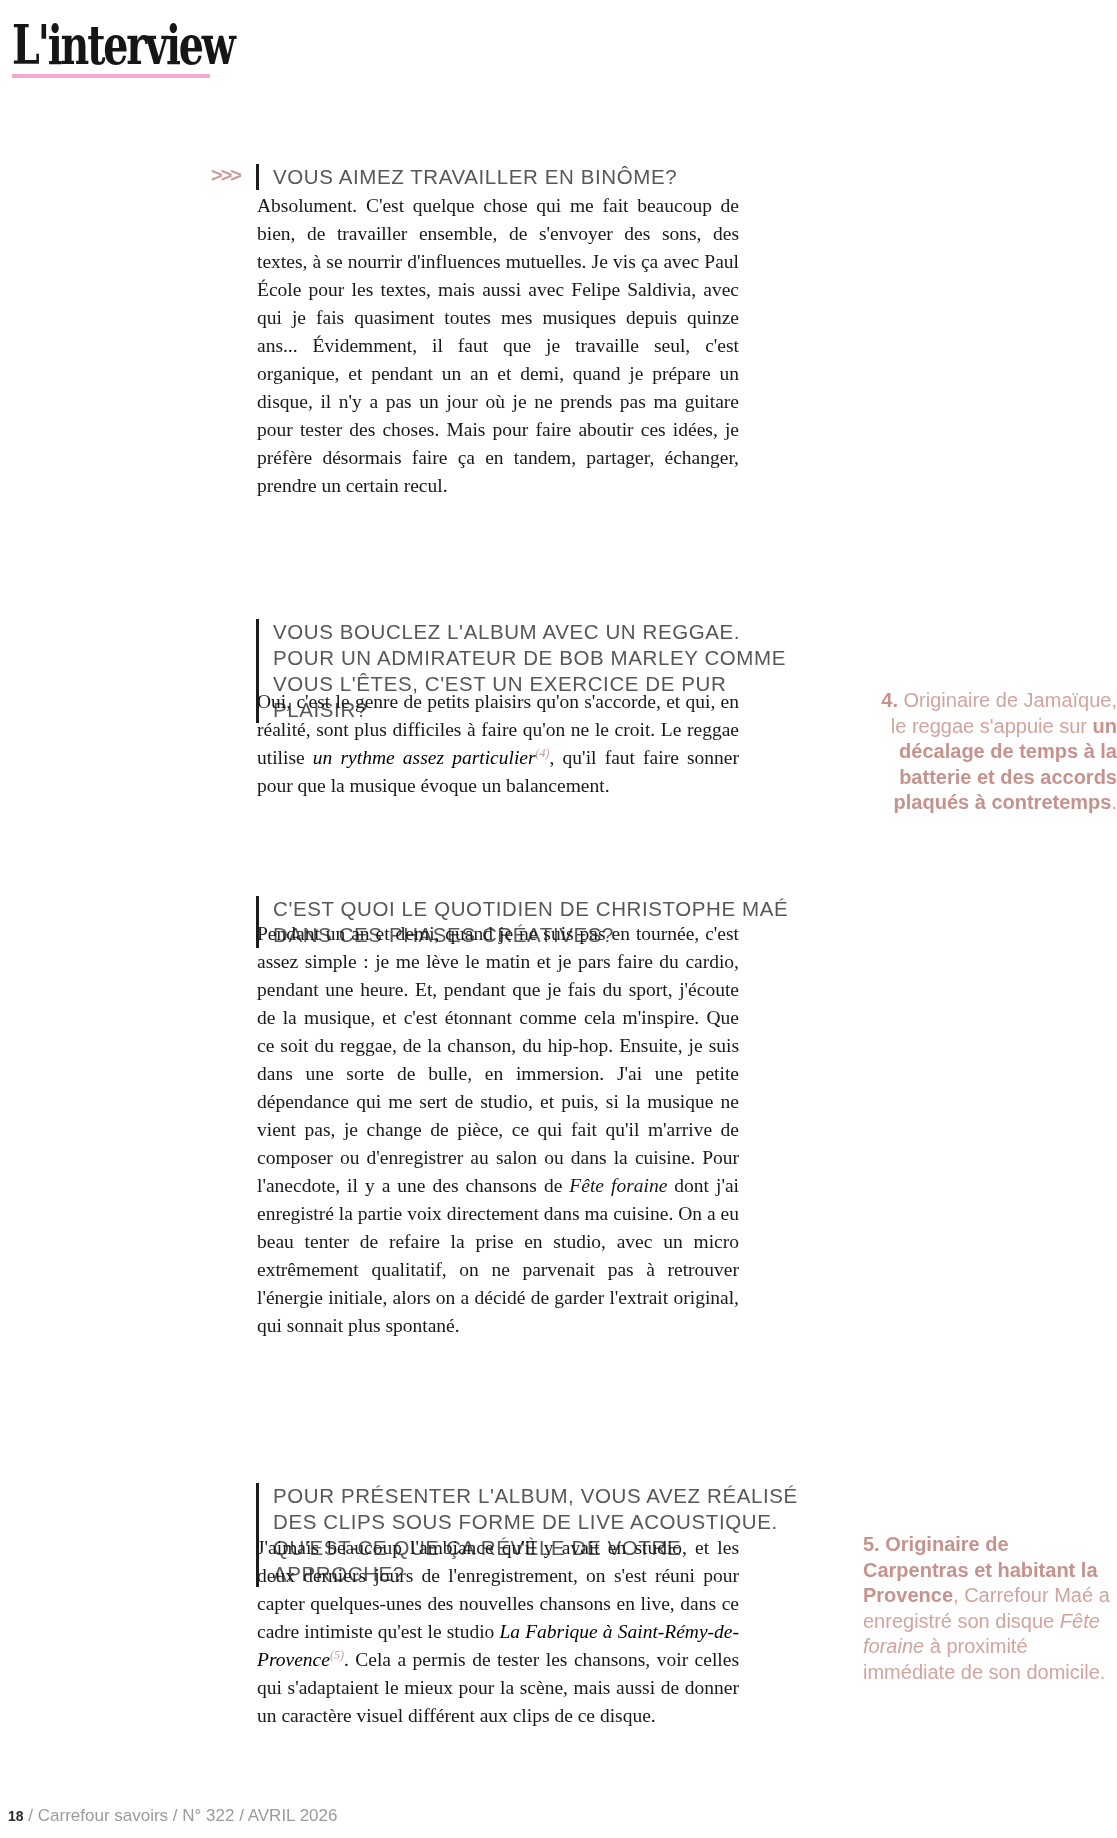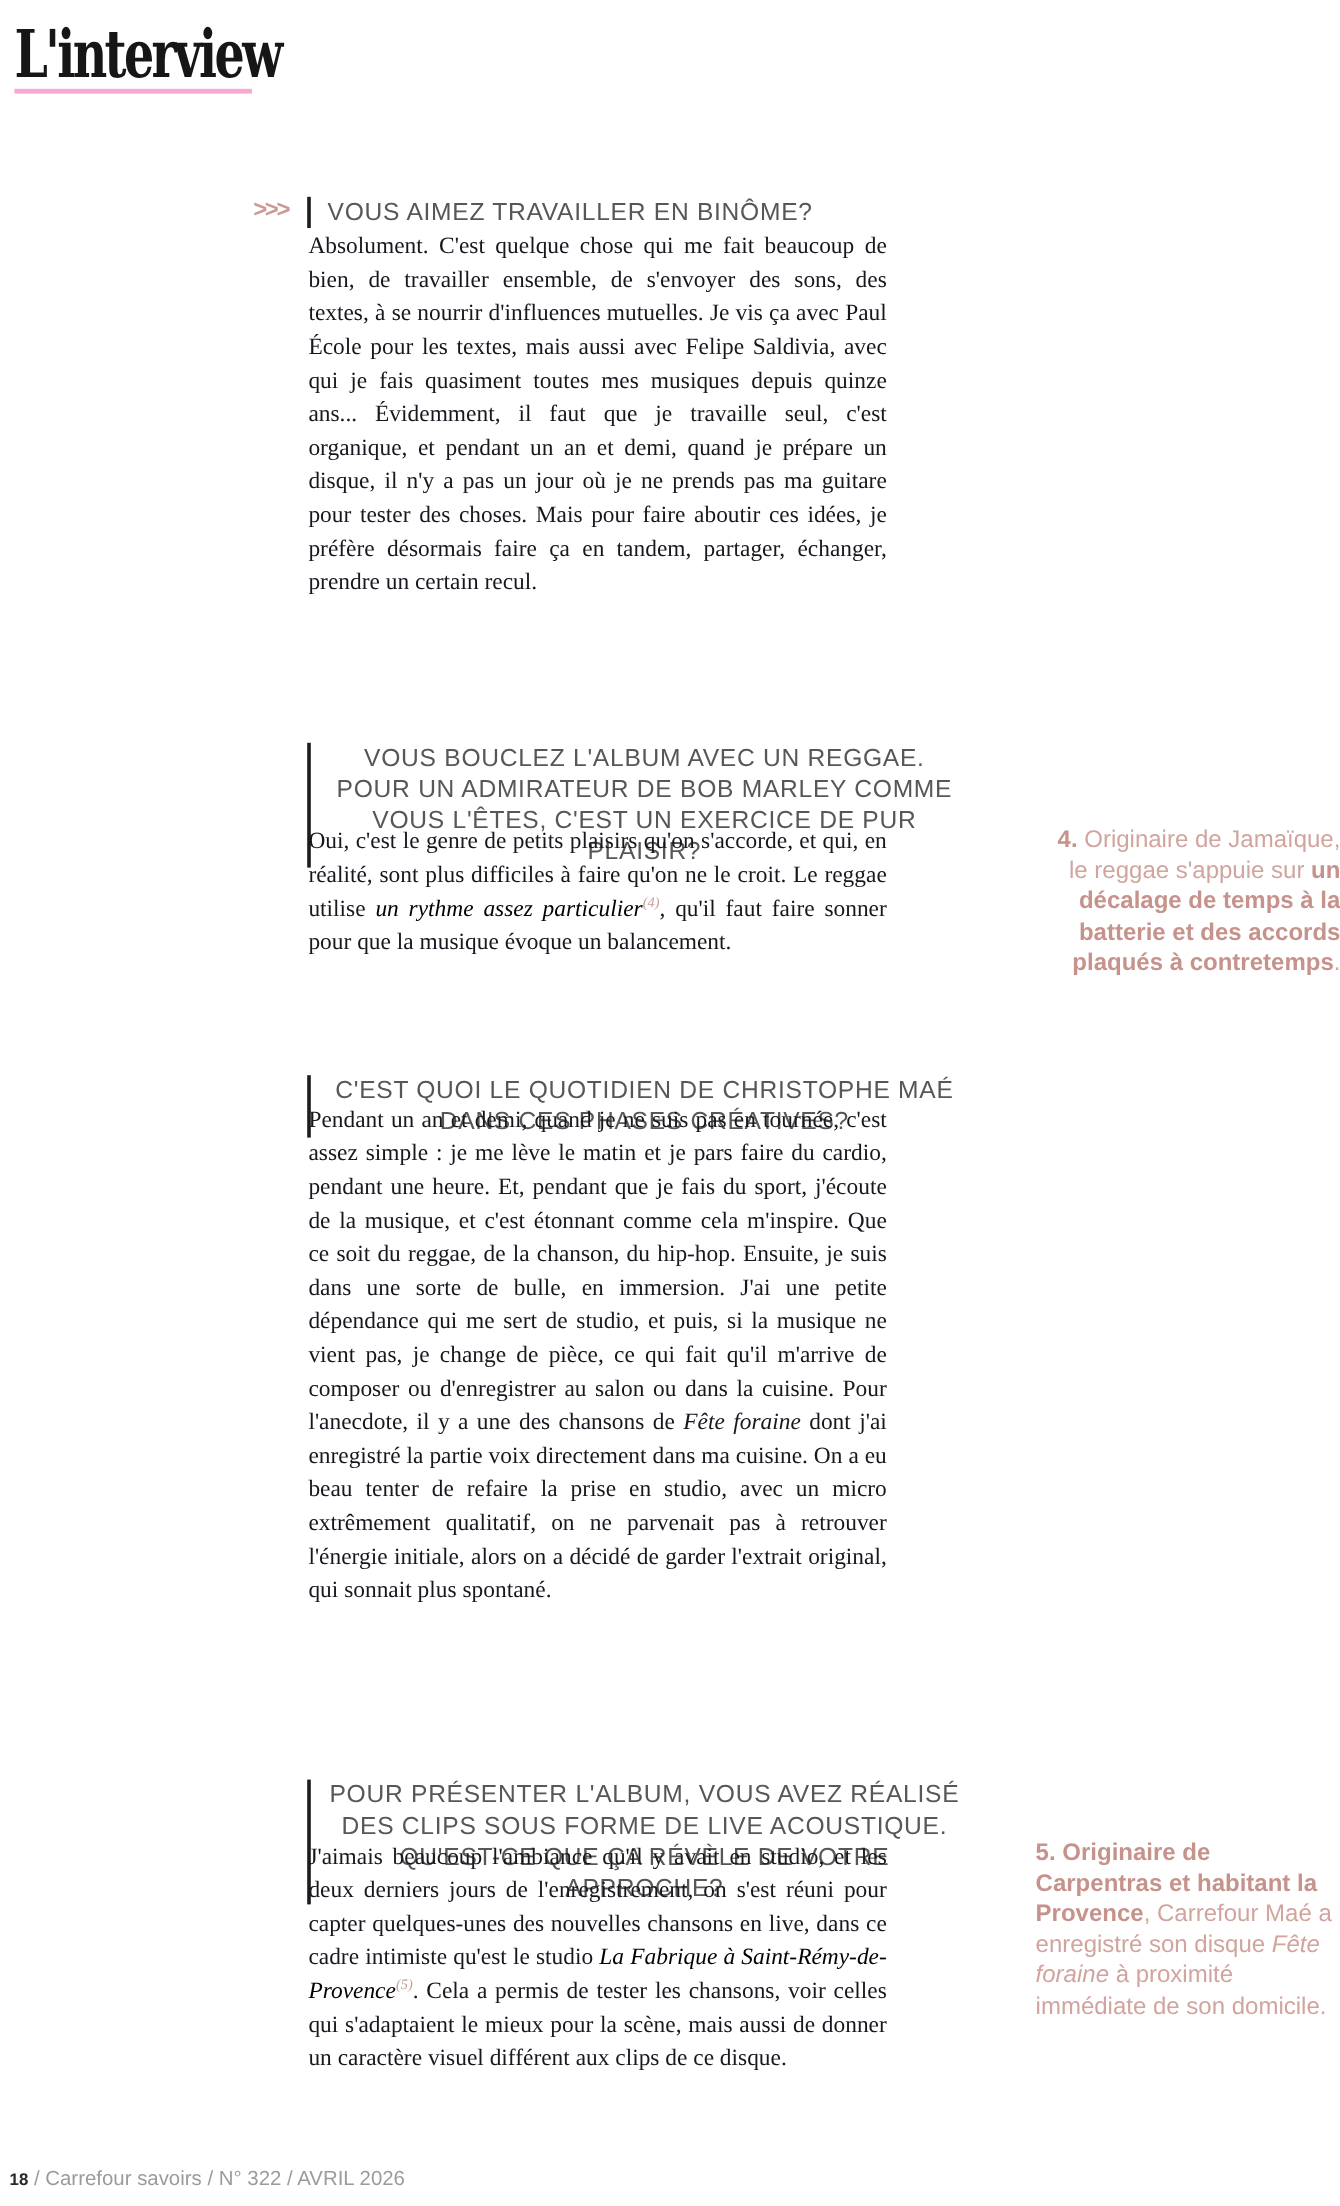--- a/index.html
+++ b/index.html
@@ -42,21 +42,21 @@
   .qblock{
     position:absolute;left:256px;display:flex;align-items:stretch;
   }
   .qbar{
     flex:0 0 3px;background:#1c1c1c;margin-right:14px;
   }
   .question{
     margin:0;max-width:528px;
     font-family:"Liberation Sans", sans-serif;
     font-weight:400;font-size:20.5px;line-height:26px;
-    letter-spacing:0.6px;color:#575757;text-align:center;
+    letter-spacing:0.6px;color:#575757;
   }
   .continuation{
     position:absolute;left:-45px;top:0;
     font-family:"Liberation Sans", sans-serif;
     font-weight:700;font-size:20px;letter-spacing:-2px;
     color:#cc9a94;
   }
   .answer{
     position:absolute;left:257px;width:482px;margin:0;
     font-family:"Liberation Serif", serif;

